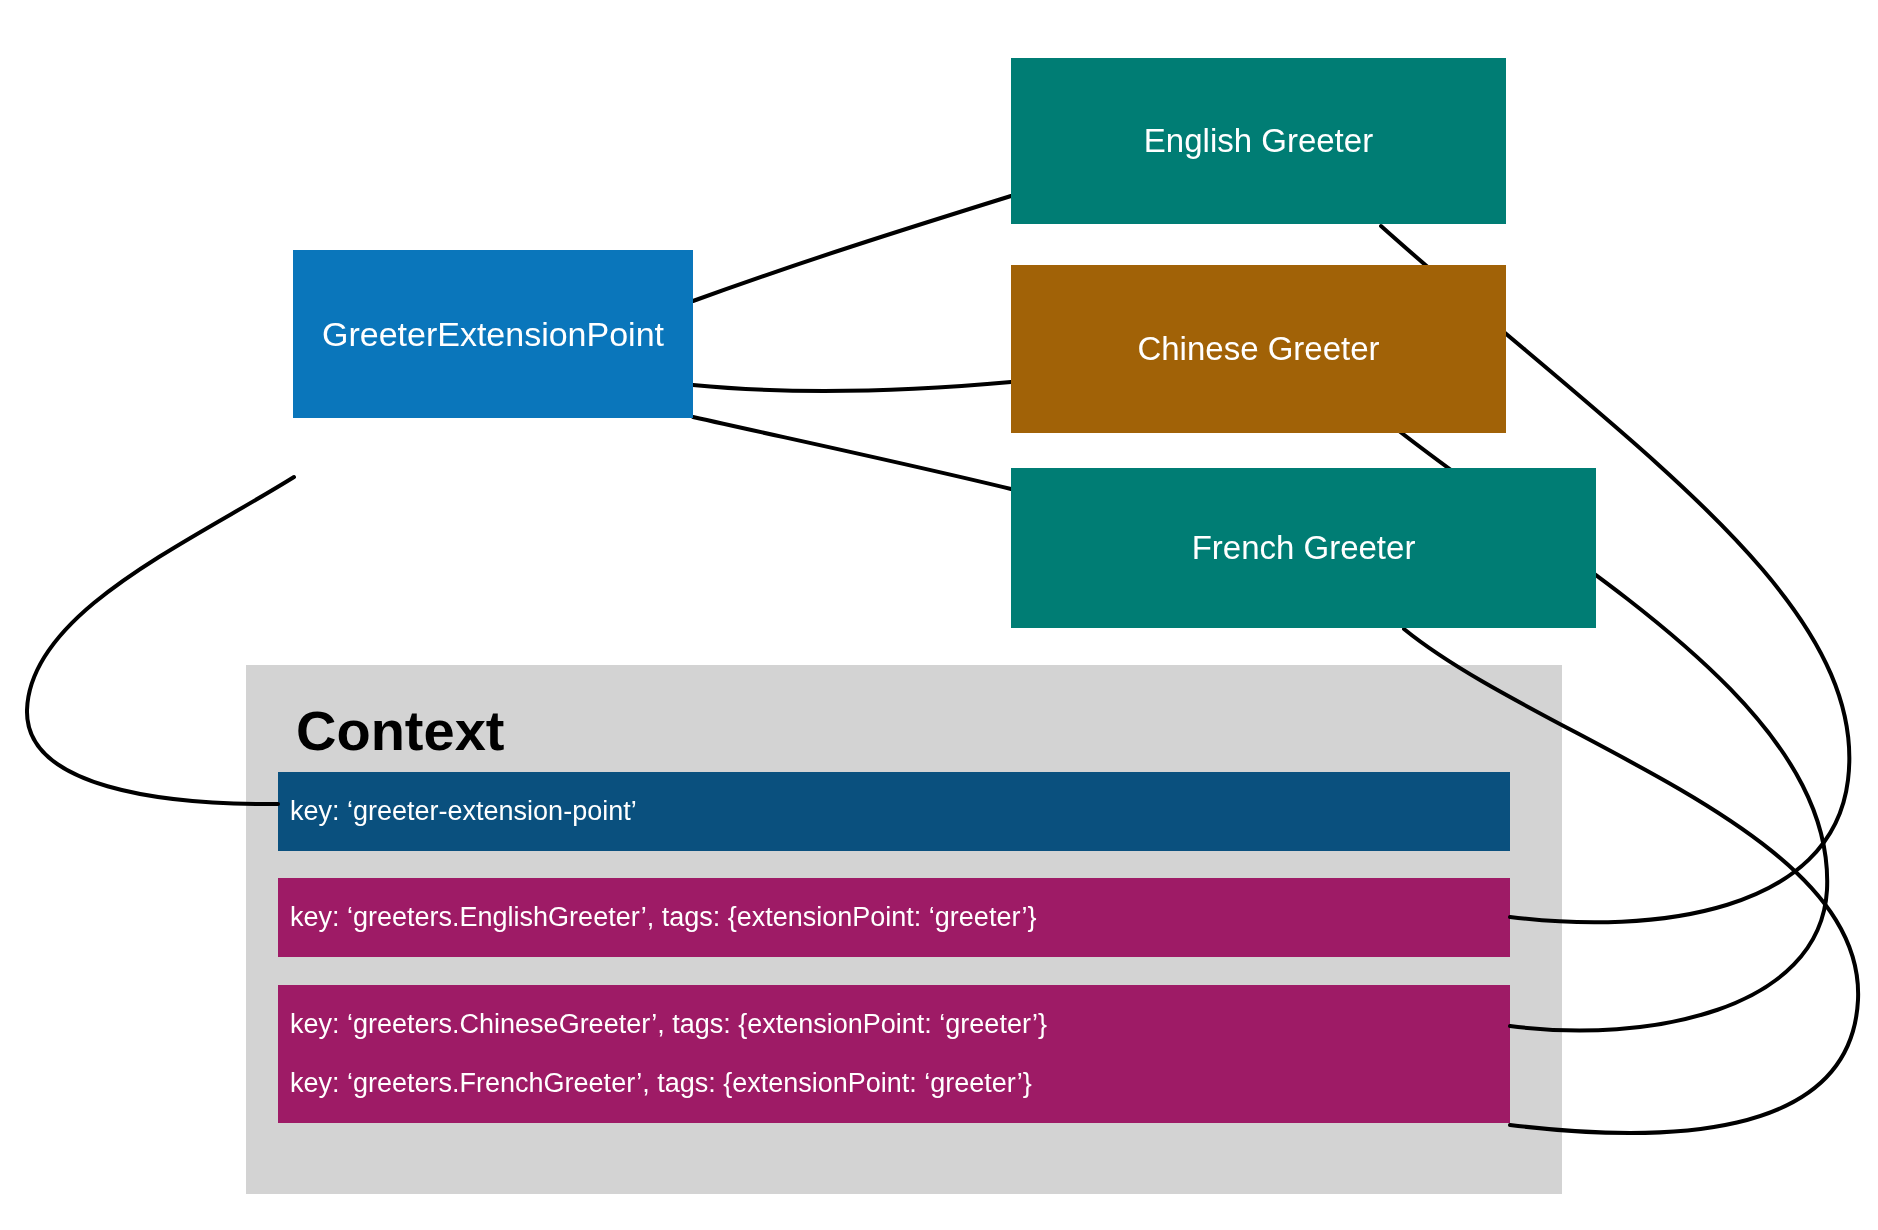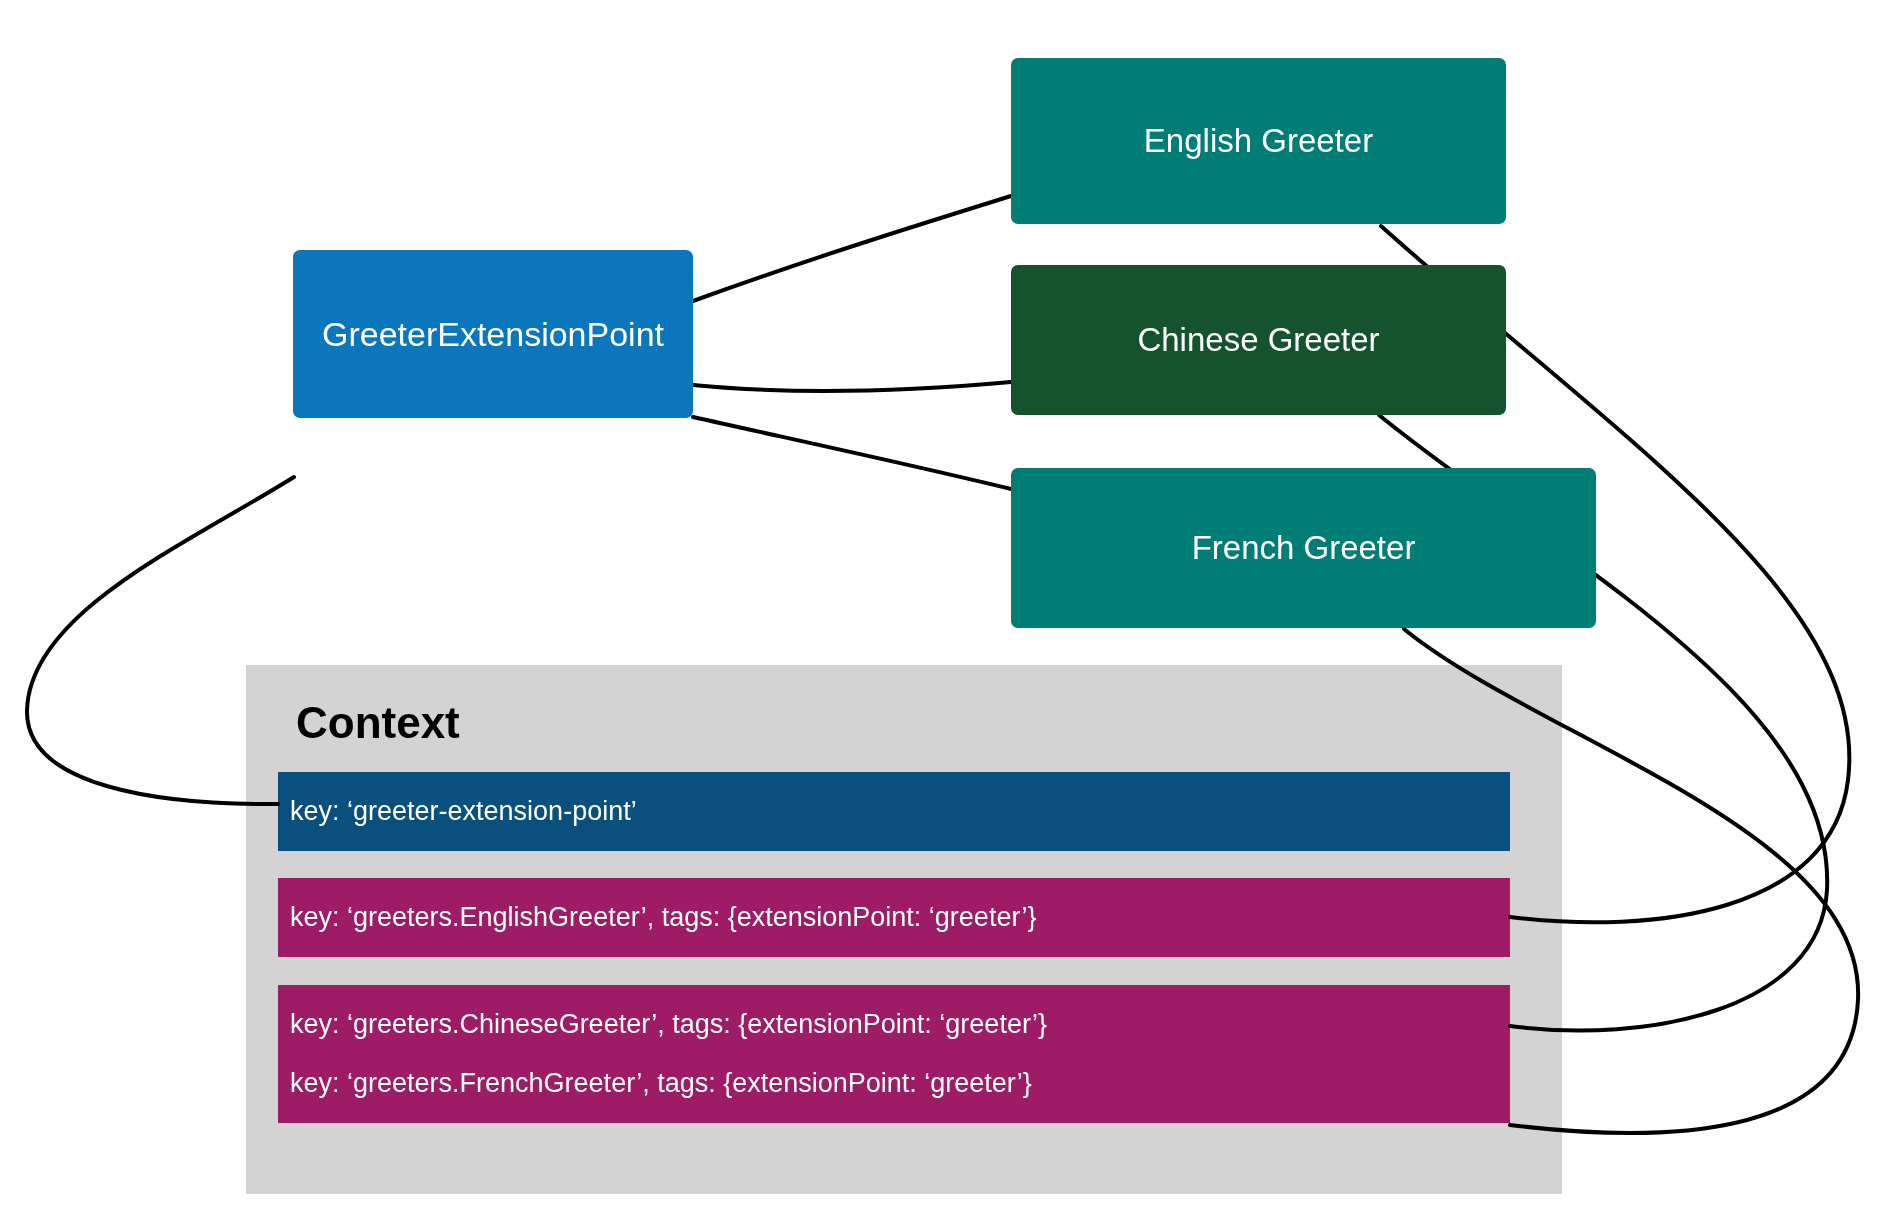--- a/index.html
+++ b/index.html
@@ -17,38 +17,37 @@
   }
   .node {
     position: absolute;
     display: flex;
     align-items: center;
     justify-content: center;
     color: #ffffff;
     font-size: 34px;
     text-align: center;
     z-index: 4;
-    border-radius: 7px;
   }
   .node.ep   { background: #0a76bb; left: 293px; top: 250px; width: 400px; height: 168px; }
   .node.g-en { background: #007d74; left: 1011px; top: 58px;  width: 495px; height: 166px; font-size: 33px; }
-  .node.g-cn { background: #14532d; left: 1011px; top: 265px; width: 495px; height: 150px; font-size: 33px; }
+  .node.g-cn { background: #a16207; left: 1011px; top: 265px; width: 495px; height: 168px; font-size: 33px; }
   .node.g-fr { background: #007d74; left: 1011px; top: 468px; width: 585px; height: 160px; font-size: 33px; }
   .context-box {
     position: absolute;
     left: 246px; top: 665px;
     width: 1316px; height: 529px;
     background: #d3d3d3;
     z-index: 1;
   }
   .context-title {
     position: absolute;
     left: 296px; top: 698px;
     color: #000000;
-    font-size: 44px;
+    font-size: 56px;
     font-weight: 700;
     z-index: 2;
   }
   .reg-bar {
     position: absolute;
     left: 278px;
     width: 1232px;
     height: 79px;
     display: flex;
     align-items: center;

